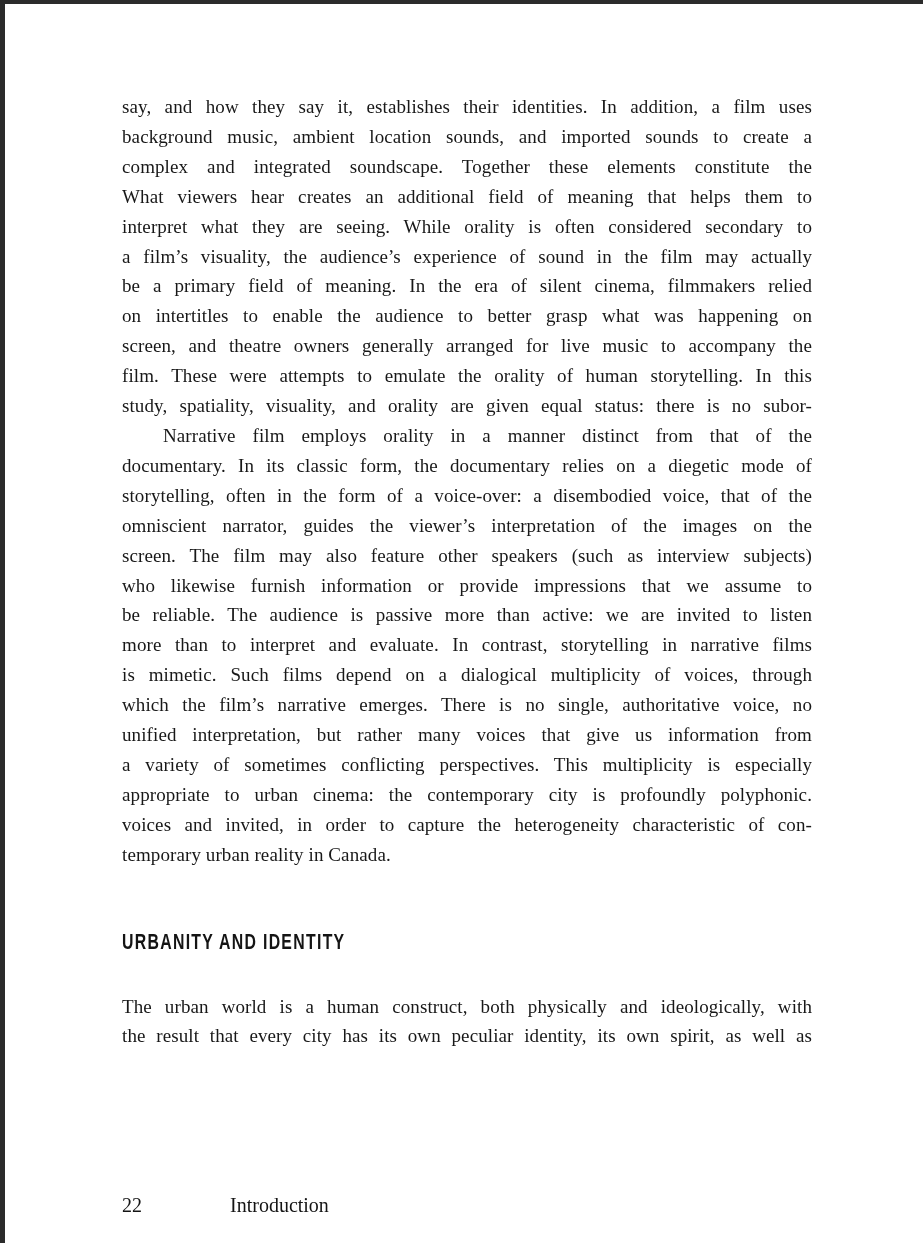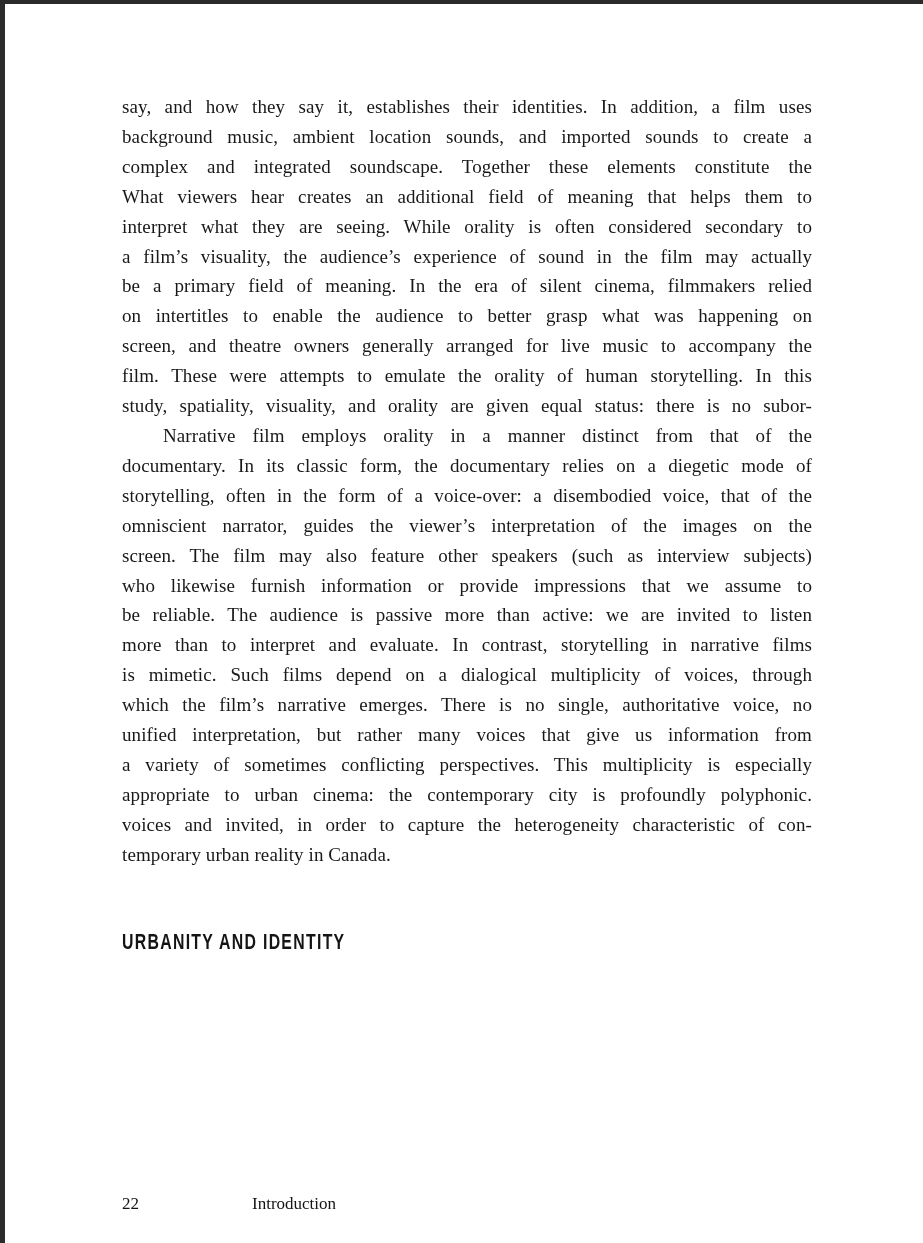--- a/index.html
+++ b/index.html
@@ -66,29 +66,29 @@
     transform: scaleX(0.72);
     transform-origin: left center;
     white-space: nowrap;
   }
   .footer {
     position: absolute;
     left: 122px;
     top: 1194px;
     display: flex;
     align-items: baseline;
-    font-size: 17px;
+    font-size: 20px;
     color: #141414;
   }
   .footer .page-number {
     display: inline-block;
     min-width: 20px;
   }
   .footer .running-head {
-    margin-left: 110px;
+    margin-left: 88px;
   }
 </style>
 </head>
 <body>
 
 <div class="page">
   <div class="edge-top"></div>
   <div class="edge-left"></div>
 
   <div class="content">
@@ -116,19 +116,23 @@
         <div class="line">more than to interpret and evaluate. In contrast, storytelling in narrative films</div>
         <div class="line">is mimetic. Such films depend on a dialogical multiplicity of voices, through</div>
         <div class="line">which the film’s narrative emerges. There is no single, authoritative voice, no</div>
         <div class="line">unified interpretation, but rather many voices that give us information from</div>
         <div class="line">a variety of sometimes conflicting perspectives. This multiplicity is especially</div>
         <div class="line">appropriate to urban cinema: the contemporary city is profoundly polyphonic.</div>
         <div class="line">voices and invited, in order to capture the heterogeneity characteristic of con-</div>
         <div class="line lastline">temporary urban reality in Canada.</div>
       </div>
       <div class="section-heading"><span>URBANITY AND IDENTITY</span></div>
+      <div class="paragraph">
+        <div class="line">The urban world is a human construct, both physically and ideologically, with</div>
+        <div class="line">the result that every city has its own peculiar identity, its own spirit, as well as</div>
+      </div>
     </div>
 
   <div class="footer">
     <span class="page-number">22</span>
     <span class="running-head">Introduction</span>
   </div>
 </div>
 
 </body></html>

